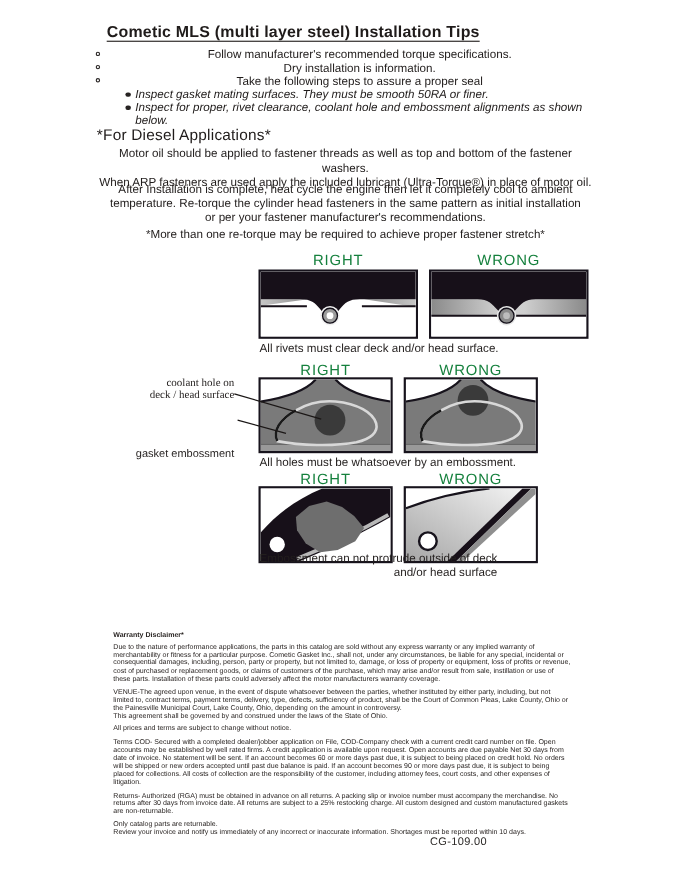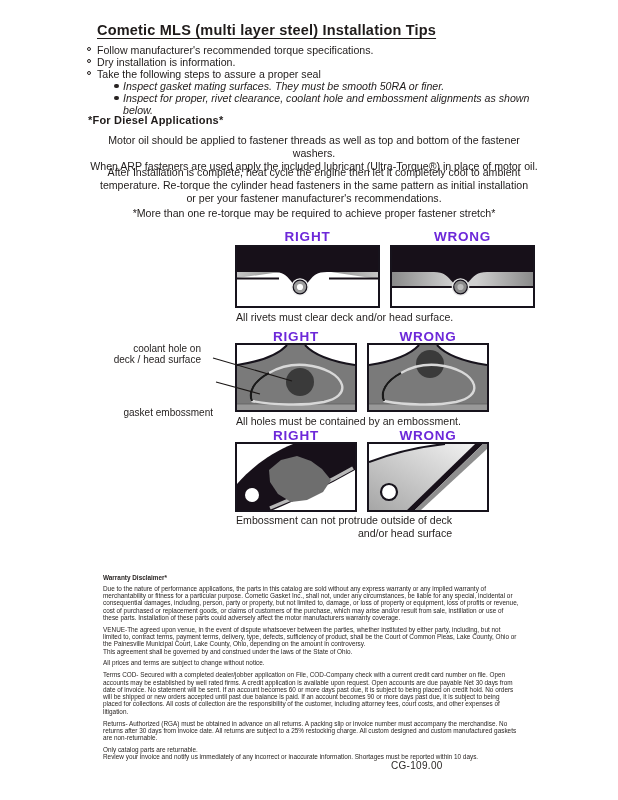--- a/index.html
+++ b/index.html
@@ -10,38 +10,38 @@
     overflow:hidden;
   }
   .abs { position:absolute; }
 
   .title {
     left:97px; top:22px; font-size:14.5px; font-weight:bold;
     text-decoration:underline; text-underline-offset:3px; letter-spacing:.2px;
   }
 
   .bullets { left:87px; top:44px; font-size:10.6px; line-height:12px; width:470px; }
-  .b { position:relative; padding-left:10px; }
+  .b { position:relative; padding-left:10px;text-align:center; }
   .b .ring {
     position:absolute; left:0; top:3.4px; width:4px; height:4px;
     border:1.1px solid #272322; border-radius:50%;
   }
   .sb { position:relative; margin-left:27px; padding-left:9px;font-style:italic; }
   .sb .dot {
     position:absolute; left:0; top:3.6px; width:4.6px; height:4.6px;
     background:#272322; border-radius:50%;
   }
 
-  .diesel-heading { left:88px; top:114px; font-size:11px; font-weight:bold; letter-spacing:.2px; }
+  .diesel-heading { left:88px; top:114px; font-size:14px; font-weight:normal; letter-spacing:.2px; }
   .para { left:88px; width:452px; font-size:10.6px; line-height:13.2px; white-space:pre-line;text-align:center; }
   .p1 { top:134px; }
   .p2 { top:166px; }
   .p3 { top:207px; }
 
-  .dg-label { font-size:13.5px; letter-spacing:.8px; text-align:center; color:#6d28d9;font-weight:bold; }
+  .dg-label { font-size:13.5px; letter-spacing:.8px; text-align:center; color:#15803d; }
   .dg-box { border:2px solid #17131c; background:#ffffff; }
   .dg-box svg { display:block; }
   .caption { font-size:10.6px; line-height:12.6px; white-space:pre-line; color:#221e1d;text-align:right; }
 
   .ann { font-size:10px; line-height:10.8px; text-align:right; white-space:pre-line; color:#221e1d; }
 
   .legal { left:103px; top:574px; width:416px; font-size:6.4px; line-height:7.3px; color:#2a2523; }
   .legal h2 { font-size:6.4px; font-weight:bold; margin-bottom:3.5px; }
   .legal p { margin-bottom:4.5px; white-space:pre-line; }
 
@@ -130,21 +130,21 @@
       <circle cx="68.5" cy="40" r="6.8" fill="#8a8a8a" stroke="#14101a" stroke-width="1.2"></circle>
       <circle cx="68.5" cy="40" r="3.1" fill="#bdbdbd"></circle>
     </svg>
   </div>
 
   <div class="abs caption" style="left:236px; top:311px;">All rivets must clear deck and/or head surface.</div>
 
   <div class="abs dg-label" style="left:235px; top:329px; width:122px;">RIGHT</div>
   <div class="abs dg-label" style="left:367px; top:329px; width:122px;">WRONG</div>
 
-  <div class="abs ann" style="left:83px; top:344px; width:118px;">coolant hole on
+  <div class="abs ann" style="left:95px; top:344px; width:118px;font-family:Liberation Serif, serif;">coolant hole on
 deck / head surface</div>
   <div class="abs ann" style="left:95px; top:392px; width:118px;margin-top:16px;">gasket embossment</div>
 
   <div class="abs dg-box" style="left:235px; top:343px;">
     <svg width="118" height="65" viewBox="0 0 118 65">
       <rect x="0" y="0" width="118" height="65" fill="#7a7a7a"></rect>
       <path d="M0,0 H50 C42,9 26,16 0,20 Z" fill="#ffffff"></path>
       <path d="M118,0 H68 C76,9 92,16 118,20 Z" fill="#ffffff"></path>
       <path d="M50,0 C42,9 26,16 0,20" stroke="#17131c" stroke-width="2" fill="none"></path>
       <path d="M68,0 C76,9 92,16 118,20" stroke="#17131c" stroke-width="2" fill="none"></path>
@@ -169,21 +169,21 @@
       <path d="M15,56 C11,47 17,36 32,28 C44,21 56,19 68,20 C88,22 102,30 105,40 C107,48 100,54 87,57 C66,61 36,60 15,56 Z" stroke="#d8d8d8" stroke-width="2.4" fill="none"></path>
       <path d="M15,56 C11,47 17,36 32,28" stroke="#1a1a1a" stroke-width="2.4" fill="none"></path>
     </svg>
   </div>
 
   <svg class="abs" style="left:140px; top:350px;" width="160" height="50" viewBox="0 0 160 50">
     <line x1="73" y1="8" x2="152" y2="31" stroke="#1b1716" stroke-width="1.1"></line>
     <line x1="76" y1="32" x2="120" y2="44" stroke="#1b1716" stroke-width="1.1"></line>
   </svg>
 
-  <div class="abs caption" style="left:236px; top:415px;">All holes must be contained by an embossment.</div>
+  <div class="abs caption" style="left:236px; top:415px;">All holes must be whatsoever by an embossment.</div>
 
   <div class="abs dg-label" style="left:235px; top:428px; width:122px;">RIGHT</div>
   <div class="abs dg-label" style="left:367px; top:428px; width:122px;">WRONG</div>
 
   <div class="abs dg-box" style="left:235px; top:442px;">
     <svg width="118" height="66" viewBox="0 0 118 66">
       <rect x="0" y="0" width="118" height="66" fill="#ffffff"></rect>
       <path d="M0,40 C16,22 34,9 56,0 H118 V26 C90,42 62,55 36,66 H0 Z" fill="#171019"></path>
       <path d="M33,64 C60,53 88,40 116,24" stroke="#b8b8b8" stroke-width="3.5" fill="none"></path>
       <polygon points="32,26 44,16 60,12 74,17 85,25 94,36 86,48 70,56 54,58 41,50 33,38" fill="#6e6e6e"></polygon>
@@ -201,21 +201,21 @@
       </defs>
       <rect x="0" y="0" width="118" height="66" fill="#ffffff"></rect>
       <path d="M0,18 C24,9 48,3 76,0 H106 L38,66 H0 Z" fill="url(#g3)"></path>
       <path d="M0,18 C24,9 48,3 76,0" stroke="#17131c" stroke-width="2" fill="none"></path>
       <polygon points="106,0 114,0 46,66 38,66" fill="#171019"></polygon>
       <polygon points="114,0 118,0 118,5 52,66 46,66" fill="#8f8f8f"></polygon>
       <circle cx="20" cy="48" r="8" fill="#ffffff" stroke="#17131c" stroke-width="2.2"></circle>
     </svg>
   </div>
 
-  <div class="abs caption" style="left:236px; top:514px;">Embossment can not protrude outside of deck
+  <div class="abs caption" style="left:236px; top:502px;">Embossment can not protrude outside of deck
 and/or head surface</div>
 
   <div class="abs legal">
     <h2>Warranty Disclaimer*</h2>
     <p>Due to the nature of performance applications, the parts in this catalog are sold without any express warranty or any implied warranty of merchantability or fitness for a particular purpose.  Cometic Gasket Inc., shall not, under any circumstances, be liable for any special, incidental or consequential damages, including, person, party or property, but not limited to, damage, or loss of property or equipment, loss of profits or revenue, cost of purchased or replacement goods, or claims of customers of the purchase, which may arise and/or result from sale, instillation or use of these parts.  Installation of these parts could adversely affect the motor manufacturers warranty coverage.</p>
     <p>VENUE-The agreed upon venue, in the event of dispute whatsoever between the parties, whether instituted by either party, including, but not limited to, contract terms, payment terms, delivery, type, defects, sufficiency of product, shall be the Court of Common Pleas, Lake County, Ohio or the Painesville Municipal Court, Lake County, Ohio, depending on the amount in controversy.
 This agreement shall be governed by and construed under the laws of the State of Ohio.</p>
     <p>All prices and terms are subject to change without notice.</p>
     <p>Terms COD- Secured with a completed dealer/jobber application on File, COD-Company check with a current credit card number on file.  Open accounts may be established by well rated firms.  A credit application is available upon request.  Open accounts are due payable Net 30 days from date of invoice.  No statement will be sent.  If an account becomes 60 or more days past due, it is subject to being placed on credit hold.  No orders will be shipped or new orders accepted until past due balance is paid.  If an account becomes 90 or more days past due, it is subject to being placed for collections.  All costs of collection are the responsibility of the customer, including attorney fees, court costs, and other expenses of litigation.</p>
     <p>Returns- Authorized (RGA) must be obtained in advance on all returns.  A packing slip or invoice number must accompany the merchandise.  No returns after 30 days from invoice date.  All returns are subject to a 25% restocking charge.  All custom designed and custom manufactured gaskets are non-returnable.</p>

